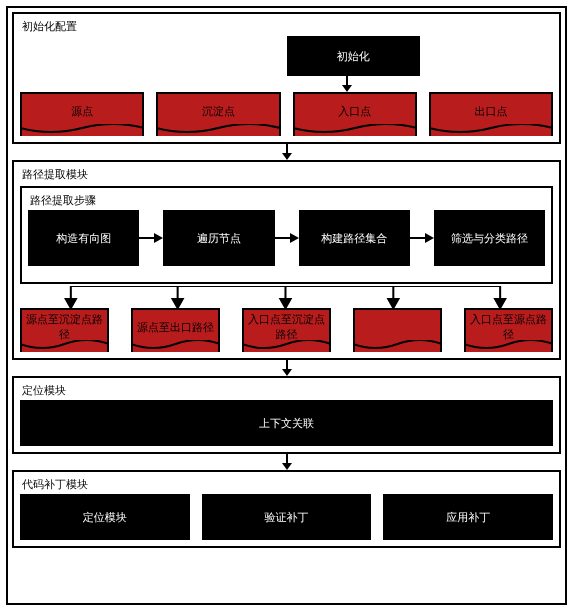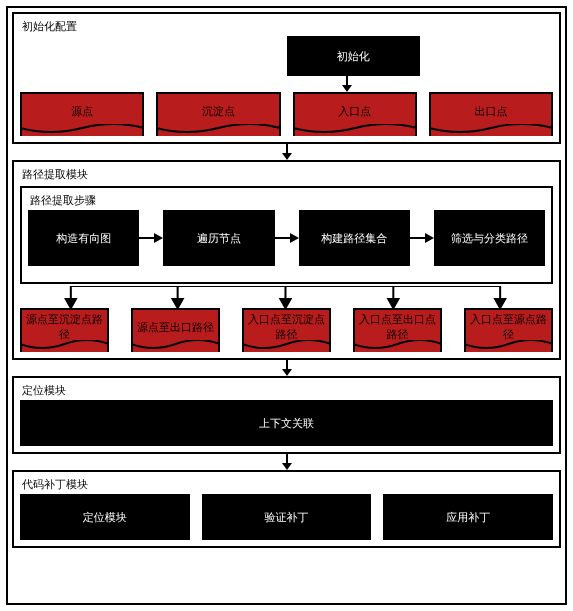--- a/index.html
+++ b/index.html
@@ -212,21 +212,20 @@
             <path d="M0,4 Q25,12 50,4 T100,4" fill="none" stroke="#000" stroke-width="2"></path>
           </svg>
         </div>
       <div class="doc">
           <span>入口点至沉淀点路径</span>
           <svg viewBox="0 0 100 14" preserveAspectRatio="none">
             <path d="M0,4 Q25,12 50,4 T100,4" fill="none" stroke="#000" stroke-width="2"></path>
           </svg>
         </div>
       <div class="doc">
-          <span>入口点至出口点路径</span>
           <svg viewBox="0 0 100 14" preserveAspectRatio="none">
             <path d="M0,4 Q25,12 50,4 T100,4" fill="none" stroke="#000" stroke-width="2"></path>
           </svg>
         </div>
       <div class="doc">
           <span>入口点至源点路径</span>
           <svg viewBox="0 0 100 14" preserveAspectRatio="none">
             <path d="M0,4 Q25,12 50,4 T100,4" fill="none" stroke="#000" stroke-width="2"></path>
           </svg>
         </div>

